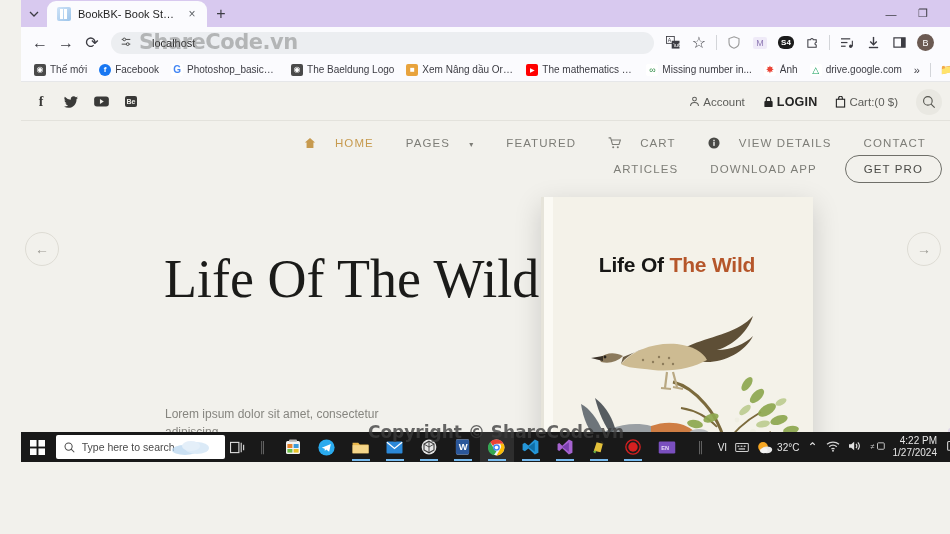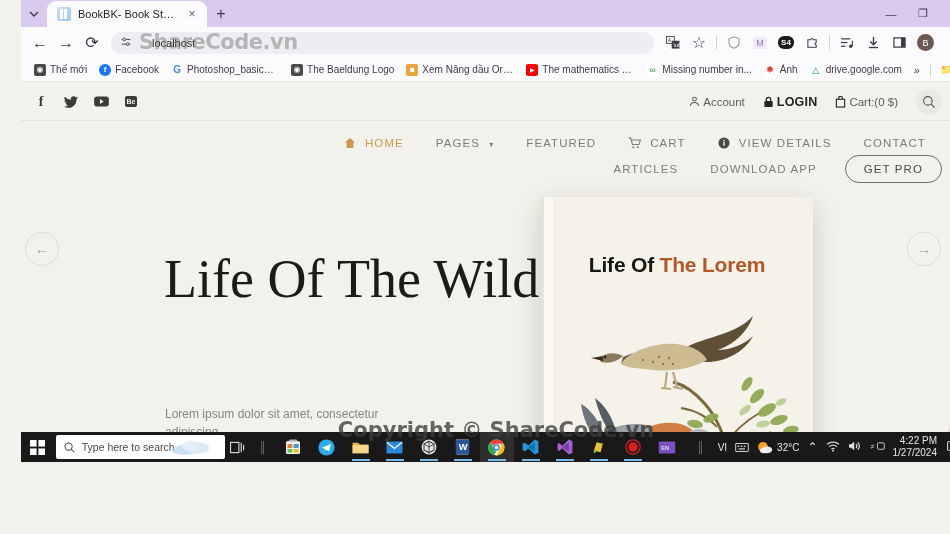--- a/index.html
+++ b/index.html
@@ -108,21 +108,21 @@
     font-family: "Liberation Serif", serif; font-size: 25px; letter-spacing: .5px;
     color: #141413; padding-left: 18px; padding-top: 6px; white-space: nowrap; flex: 0 0 auto;
   }
   .brand b { font-weight: bold; }
   .brand span { font-weight: normal; }
   .navwrap { flex: 1 1 auto; display:flex; flex-direction: column; align-items: flex-end; }
   .navrow { display: flex; align-items: center; }
   .navrow.row1 { gap: 0; }
   .nav-item {
     font-size: 11.5px; letter-spacing: 1.1px; color: #7d7d77; padding: 6px 16px;
-    display:flex; align-items:center; gap:9px; white-space: nowrap;
+    display:flex; align-items:center; gap:19px; white-space: nowrap;
   }
   .nav-item.active { color: #c79a4e; }
   .nav-item .caret { font-size: 8px; position: relative; top: 1px; }
   .getpro {
     font-size: 11.5px; letter-spacing: 1.1px; color: #4a4a46;
     border: 1px solid #6f6f69; border-radius: 18px; padding: 7px 18px; margin-left: 12px;
   }
 
   
   .hero { position: relative; height: 300px; }
@@ -192,21 +192,21 @@
     font-family: "DejaVu Sans", sans-serif; letter-spacing: -.5px;
   }
   .wm-top {
     right: 8px; top: 12px; font-size: 21px; letter-spacing: -.4px;
     font-family: "DejaVu Sans", sans-serif; display:flex; align-items:center; gap: 4px;
   }
   .wm-top .g { color: #6ab42e; }
   .wm-top .d { color: #6d6d6d; }
   .wm-logo { width: 20px; height: 20px; }
   .wm-bottom {
-    left: 50%; transform: translateX(-50%); bottom: 20px; font-size: 21px;
+    left: 50%; transform: translateX(-50%); bottom: 20px; font-size: 17px;
     color: rgba(60,60,60,.78); font-family: "DejaVu Sans", sans-serif; white-space: nowrap;
   }
   .wm-side { position:absolute; right: 3px; top: 345px; width: 20px; height: 20px;
     background: rgba(205,190,225,.5); border-radius: 3px; font-size: 7px; color:#6a5a7a;
     display:flex; align-items:center; justify-content:center; }
 </style>
 </head>
 <body>
 
 <div class="screen">
@@ -451,21 +451,21 @@
         <div class="arrow-btn arrow-left">←</div>
         <div class="arrow-btn arrow-right">→</div>
 
         <div class="hero-title">Life Of The Wild</div>
         <div class="hero-sub">Lorem ipsum dolor sit amet, consectetur adipiscing</div>
 
         <div class="bookwrap">
           <div class="book">
             <div class="book-title">
               <span>Life Of</span>
-              <em>The Lorem</em>
+              <em>The Wild</em>
             </div>
 
             <svg class="branch" style="left:40px; top:95px;" width="230" height="205" viewBox="0 0 230 205">
 
               <path d="M150 200 C150 160 140 130 124 112 C112 98 100 92 92 90" stroke="#7b6a3c" stroke-width="3" fill="none"></path>
               <path d="M150 185 C162 168 176 152 190 140" stroke="#7b6a3c" stroke-width="2.4" fill="none"></path>
               <path d="M142 155 C152 140 166 128 180 120" stroke="#7b6a3c" stroke-width="2" fill="none"></path>
               <path d="M136 135 C126 124 112 118 100 116" stroke="#7b6a3c" stroke-width="1.8" fill="none"></path>
 
               <g fill="#8ea84f" opacity=".92">

